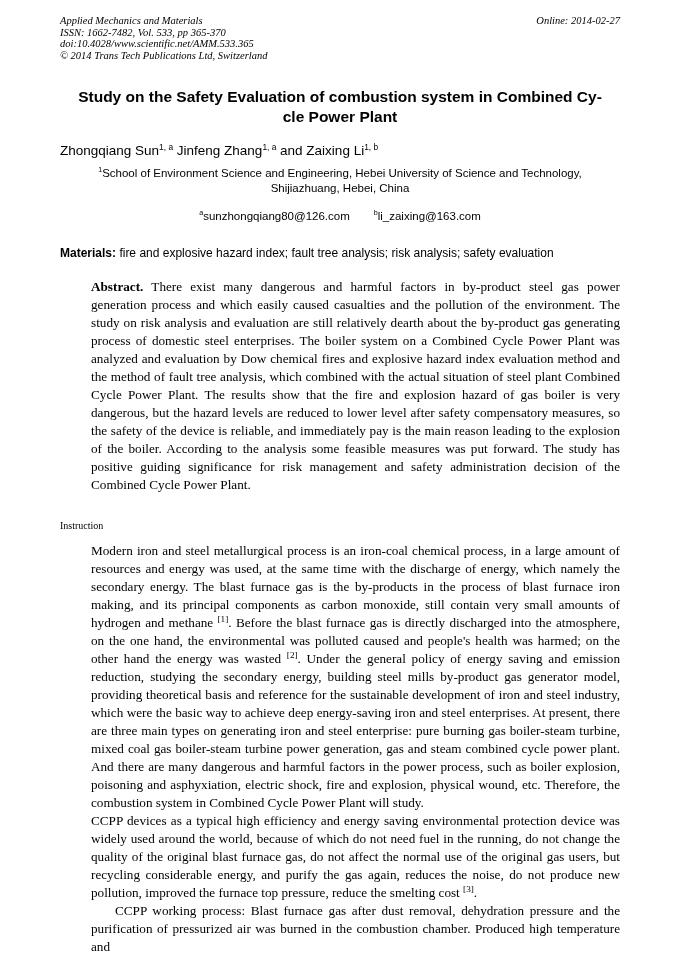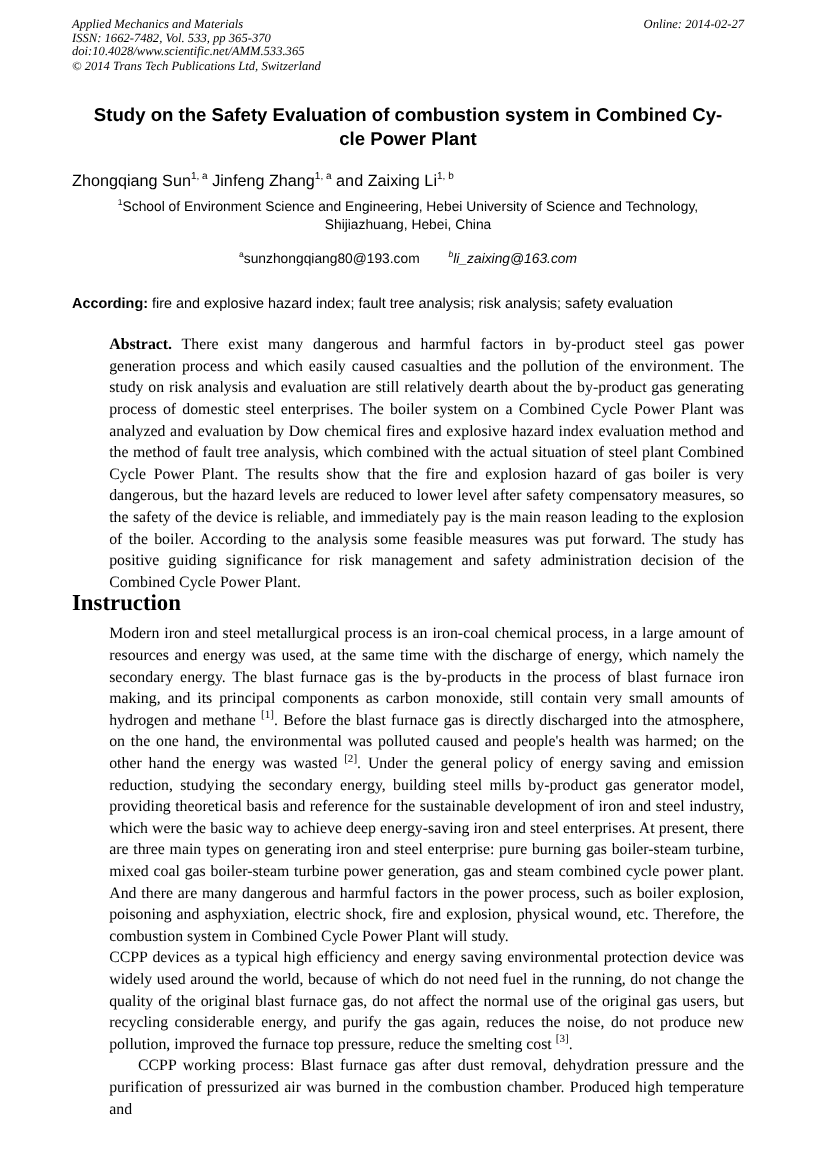--- a/index.html
+++ b/index.html
@@ -50,42 +50,43 @@
     line-height: 15px;
     padding: 0 18px;
   }
   .emails {
     margin-top: 13px;
     text-align: center;
     font-family: "Liberation Sans", "DejaVu Sans", sans-serif;
     font-size: 11.5px;
     line-height: 14px;
   }
-  .email-gap { margin-left: 24px; font-style: italic; }
+  .email-gap { margin-left: 24px; }
   
   .keywords {
     margin-top: 23px;
     font-family: "Liberation Sans", "DejaVu Sans", sans-serif;
     font-size: 12px;
     line-height: 15px;
   }
   .kw-label { font-weight: bold; }
   
   .body-text {
     font-size: 13.2px;
     line-height: 18px;
     text-align: justify;
     margin-left: 31px;
   }
   .abstract { margin-top: 17px; }
   .para-label { font-weight: bold; }
   .section-heading {
+    margin-top: 23px;
     margin-bottom: 7px;
-    font-size: 19px;
-    font-weight: bold;
+    font-size: 10px;
+    font-weight: normal;
     line-height: 18px;
   }
   .ref { font-size: 0.7em; vertical-align: super; line-height: 0; }
   .indent { text-indent: 24px; }
 </style>
 </head>
 <body>
 
 <div class="page">
 
@@ -103,23 +104,23 @@
       <span class="title-line">Study on the Safety Evaluation of combustion system in Combined Cy-</span>
       <span class="title-line">cle Power Plant</span>
     </h1>
 
   <div class="authors"><span>Zhongqiang Sun</span><sup>1, a</sup>
     <span>Jinfeng Zhang</span><sup>1, a</sup>
     <span>and Zaixing Li</span><sup>1, b</sup></div>
 
   <div class="affiliation"><sup>1</sup><span>School of Environment Science and Engineering, Hebei University of Science and Technology, Shijiazhuang, Hebei, China</span></div>
 
-  <div class="emails"><span class="email-group"><sup>a</sup><span>sunzhongqiang80@193.com</span></span><span class="email-group email-gap"><sup>b</sup><span>li_zaixing@163.com</span></span></div>
+  <div class="emails"><span class="email-group"><sup>a</sup><span>sunzhongqiang80@126.com</span></span><span class="email-group email-gap"><sup>b</sup><span>li_zaixing@163.com</span></span></div>
 
-  <p class="keywords"><span class="kw-label">According:</span>
+  <p class="keywords"><span class="kw-label">Materials:</span>
     <span>fire and explosive hazard index; fault tree analysis; risk analysis; safety evaluation</span></p>
 
   <p class="body-text abstract"><span class="para-label">Abstract.</span>
     <span>There exist many dangerous and harmful factors in by-product steel gas power generation process and which easily caused casualties and the pollution of the environment. The study on risk analysis and evaluation are still relatively dearth about the by-product gas generating process of domestic steel enterprises. The boiler system on a Combined Cycle Power Plant was analyzed and evaluation by Dow chemical fires and explosive hazard index evaluation method and the method of fault tree analysis, which combined with the actual situation of steel plant Combined Cycle Power Plant. The results show that the fire and explosion hazard of gas boiler is very dangerous, but the hazard levels are reduced to lower level after safety compensatory measures, so the safety of the device is reliable, and immediately pay is the main reason leading to the explosion of the boiler. According to the analysis some feasible measures was put forward. The study has positive guiding significance for risk management and safety administration decision of the Combined Cycle Power Plant.</span></p>
 
   <h2 class="section-heading">Instruction</h2>
 
   <p class="body-text"><span>Modern iron and steel metallurgical process is an iron-coal chemical process, in a large amount of resources and energy was used, at the same time with the discharge of energy, which namely the secondary energy. The blast furnace gas is the by-products in the process of blast furnace iron making, and its principal components as carbon monoxide, still contain very small amounts of hydrogen and methane </span><sup class="ref">[1]</sup><span>. Before the blast furnace gas is directly discharged into the atmosphere, on the one hand, the environmental was polluted caused and people's health was harmed; on the other hand the energy was wasted </span><sup class="ref">[2]</sup><span>. Under the general policy of energy saving and emission reduction, studying the secondary energy, building steel mills by-product gas generator model, providing theoretical basis and reference for the sustainable development of iron and steel industry, which were the basic way to achieve deep energy-saving iron and steel enterprises. At present, there are three main types on generating iron and steel enterprise: pure burning gas boiler-steam turbine, mixed coal gas boiler-steam turbine power generation, gas and steam combined cycle power plant. And there are many dangerous and harmful factors in the power process, such as boiler explosion, poisoning and asphyxiation, electric shock, fire and explosion, physical wound, etc. Therefore, the combustion system in Combined Cycle Power Plant will study.</span></p>
 
 

